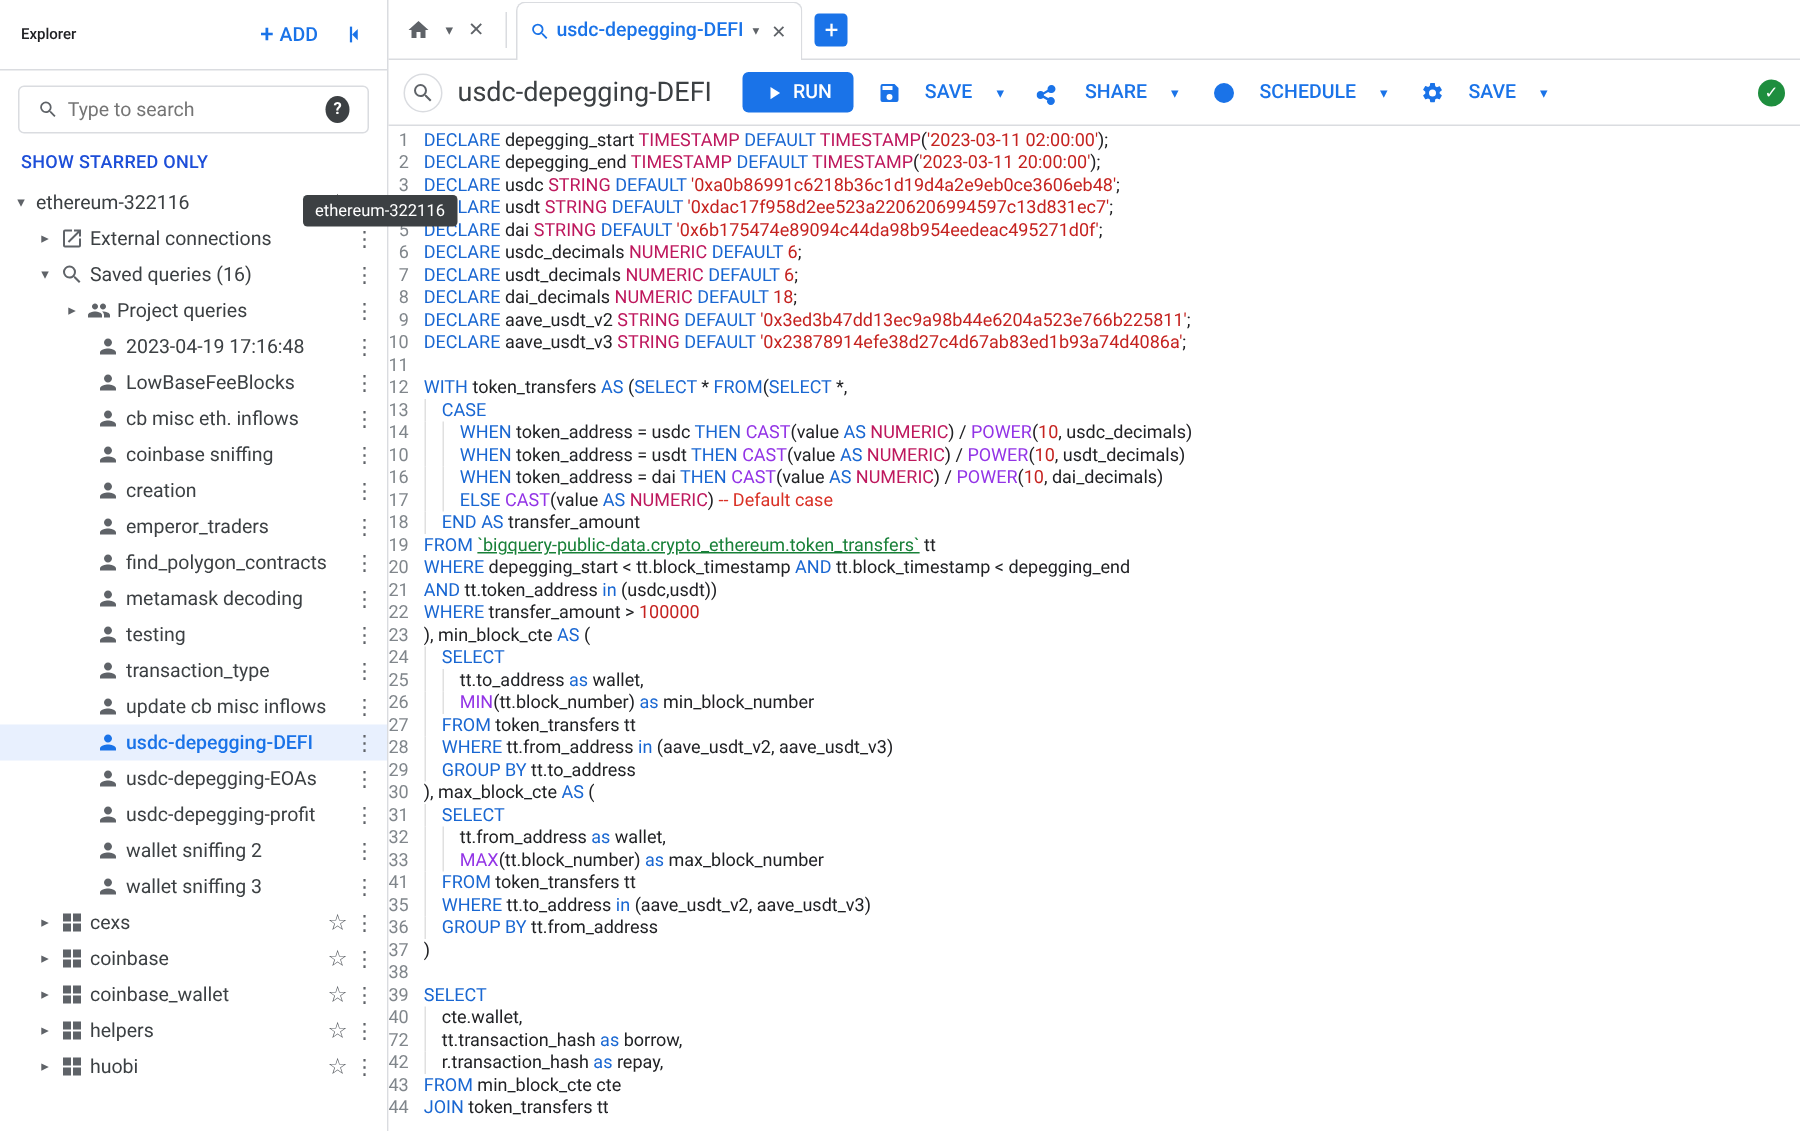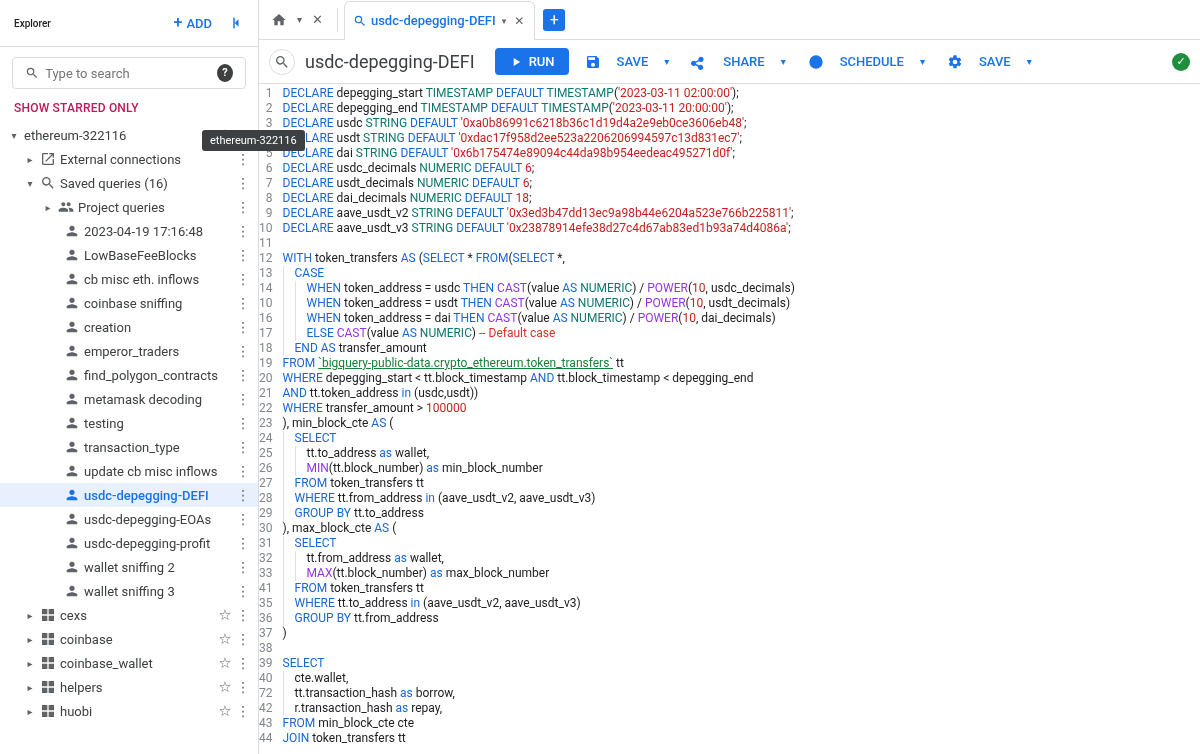--- a/index.html
+++ b/index.html
@@ -12,21 +12,21 @@
 .sb-header-actions { display: flex; align-items: center; gap: 4px; }
 .add-btn { color: #1a73e8; font-weight: 500; font-size: 13px; display: flex; align-items: center; gap: 4px; padding: 4px 8px; cursor: pointer; }
 .collapse-btn { color: #1a73e8; font-size: 18px; padding: 4px; cursor: pointer; display:flex; align-items:center; }
 
 .search-row { padding: 10px 12px 6px; }
 .search-box { display: flex; align-items: center; border: 1px solid #dadce0; border-radius: 4px; padding: 6px 12px; gap: 6px; }
 .search-box input { border: none; outline: none; flex: 1; font-size: 13px; background: transparent; }
 .help-icon { width:18px; height:18px; border-radius:50%; background:#3c4043; color:#fff; font-size:11px; line-height:18px; text-align:center; font-weight:700; }
 
 .sb-meta { padding: 2px 14px 2px 14px; font-size: 12px; color: #5f6368; }
-.show-starred { color: #be185d; font-weight:500; font-size: 12px; padding: 6px 14px 8px; letter-spacing: 0.2px; cursor:pointer; }
+.show-starred { color: #1d4ed8; font-weight:500; font-size: 12px; padding: 6px 14px 8px; letter-spacing: 0.2px; cursor:pointer; }
 
 .tree { flex: 1; overflow-y: auto; padding-bottom: 8px; position: relative; }
 .tree-row { display: flex; align-items: center; min-height: 24px; padding: 1px 6px 1px 0; font-size: 13px; color: #3c4043; cursor: pointer; position: relative; }
 .tree-row.selected { background: #e8f0fe; color: #1a73e8; font-weight:500; }
 .tree-row.selected .row-icon svg { fill:#1a73e8; }
 .tree-row .indent { display:inline-block; }
 .tree-row .caret { width: 16px; display:flex; justify-content:center; color:#5f6368; font-size:10px; }
 .tree-row .row-icon { width: 20px; display:flex; justify-content:center; color:#5f6368; }
 .tree-row .row-icon svg { width:16px; height:16px; fill:#5f6368; }
 .tree-row .row-label { flex:1; white-space:nowrap; overflow:hidden; text-overflow:ellipsis; padding-left:2px; }
@@ -57,21 +57,21 @@
 .status-ok { width:18px; height:18px; border-radius:50%; background:#1e8e3e; color:#fff; display:flex; align-items:center; justify-content:center; font-size:11px; margin-left:auto; }
 
 .editor { flex:1; overflow:auto; font-family: 'Roboto Mono', Menlo, Consolas, monospace; font-size:12px; line-height:15px; display:flex; }
 .gutter { text-align:right; color:#80868b; padding:2px 10px 2px 0; user-select:none; background:#fff; }
 .gutter div { height:15px; }
 .code { padding:2px 0; white-space:pre; color:#202124; }
 .code div { height:15px; }
 .code .ind { display:inline-block; border-left:1px solid #e0e0e0; width:12px; height:15px; vertical-align:top; }
 
 .tok-kw { color:#1967d2; }
-.tok-type { color:#0f766e; }
+.tok-type { color:#be185d; }
 .tok-str { color:#c5221f; }
 .tok-num { color:#c5221f; }
 .tok-fn { color:#9334e6; }
 .tok-link { color:#188038; text-decoration:underline; }
 .tok-cmt { color:#d93025; }
 .tok-id { color:#202124; }
 
 svg { display:block; }
 </style>
 </head>

